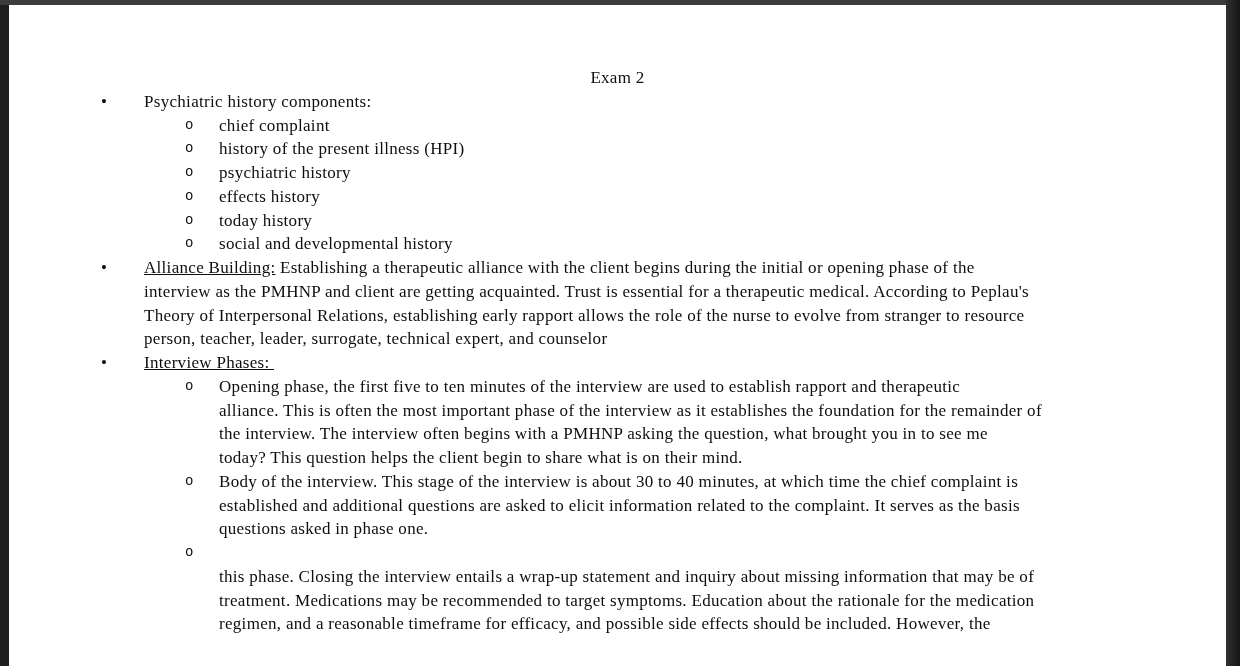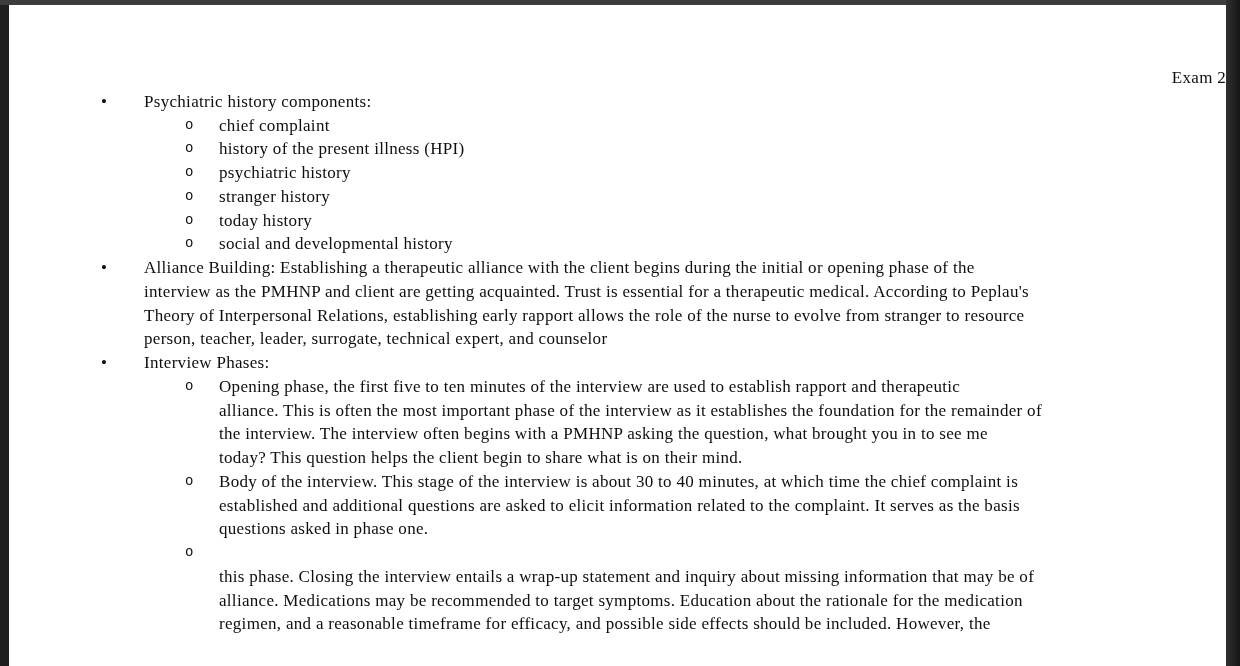--- a/index.html
+++ b/index.html
@@ -37,71 +37,72 @@
     font-size: 17px;
     letter-spacing: 0.3px;
   }
   .line {
     position: relative;
     height: 23.75px;
     line-height: 23.75px;
     white-space: pre;
   }
   .line.title {
-    text-align: right;
+    text-align: center;
     padding-left: 0;
   }
   .line.lvl1 { padding-left: 135px; }
   .line.lvl2 { padding-left: 210px; }
   .marker {
     position: absolute;
     top: 0;
     display: inline-block;
   }
   .marker.m1 {
     left: 92px;
     font-size: 17px;
   }
   .marker.m2 {
     left: 176px;
     font-family: "Liberation Mono", "DejaVu Sans Mono", monospace;
     font-size: 14px;
   }
   .lead {
+    text-decoration: underline;
   }
 </style>
 </head>
 <body>
 
 <div class="frame-top"></div>
 
 <div class="page">
   <div class="doc">
     <div class="line title">Exam 2</div>
     <div id="doc-body">
         <div class="line lvl1"><span class="marker m1">•</span><span>Psychiatric history components:</span></div>
         <div class="line lvl2"><span class="marker m2">o</span><span>chief complaint</span></div>
         <div class="line lvl2"><span class="marker m2">o</span><span>history of the present illness (HPI)</span></div>
         <div class="line lvl2"><span class="marker m2">o</span><span>psychiatric history</span></div>
-        <div class="line lvl2"><span class="marker m2">o</span><span>stranger history</span></div>
+        <div class="line lvl2"><span class="marker m2">o</span><span>effects history</span></div>
         <div class="line lvl2"><span class="marker m2">o</span><span>today history</span></div>
         <div class="line lvl2"><span class="marker m2">o</span><span>social and developmental history</span></div>
         <div class="line lvl1"><span class="marker m1">•</span><span class="lead">Alliance Building:</span><span> Establishing a therapeutic alliance with the client begins during the initial or opening phase of the</span></div>
         <div class="line lvl1 cont"><span>interview as the PMHNP and client are getting acquainted. Trust is essential for a therapeutic medical. According to Peplau's</span></div>
         <div class="line lvl1 cont"><span>Theory of Interpersonal Relations, establishing early rapport allows the role of the nurse to evolve from stranger to resource</span></div>
         <div class="line lvl1 cont"><span>person, teacher, leader, surrogate, technical expert, and counselor</span></div>
         <div class="line lvl1"><span class="marker m1">•</span><span class="lead">Interview Phases: </span><span></span></div>
         <div class="line lvl2"><span class="marker m2">o</span><span>Opening phase, the first five to ten minutes of the interview are used to establish rapport and therapeutic</span></div>
         <div class="line lvl2 cont"><span>alliance. This is often the most important phase of the interview as it establishes the foundation for the remainder of</span></div>
         <div class="line lvl2 cont"><span>the interview. The interview often begins with a PMHNP asking the question, what brought you in to see me</span></div>
         <div class="line lvl2 cont"><span>today? This question helps the client begin to share what is on their mind.</span></div>
         <div class="line lvl2"><span class="marker m2">o</span><span>Body of the interview. This stage of the interview is about 30 to 40 minutes, at which time the chief complaint is</span></div>
         <div class="line lvl2 cont"><span>established and additional questions are asked to elicit information related to the complaint. It serves as the basis</span></div>
         <div class="line lvl2 cont"><span>questions asked in phase one.</span></div>
         <div class="line lvl2"><span class="marker m2">o</span></div>
         <div class="line lvl2 cont"><span>this phase. Closing the interview entails a wrap-up statement and inquiry about missing information that may be of</span></div>
-        <div class="line lvl2 cont"><span>alliance. Medications may be recommended to target symptoms. Education about the rationale for the medication</span></div>
+        <div class="line lvl2 cont"><span>treatment. Medications may be recommended to target symptoms. Education about the rationale for the medication</span></div>
         <div class="line lvl2 cont"><span>regimen, and a reasonable timeframe for efficacy, and possible side effects should be included. However, the</span></div>
       </div>
   </div>
 </div>
 
 <div class="frame-right"></div>
 
 </body></html>

